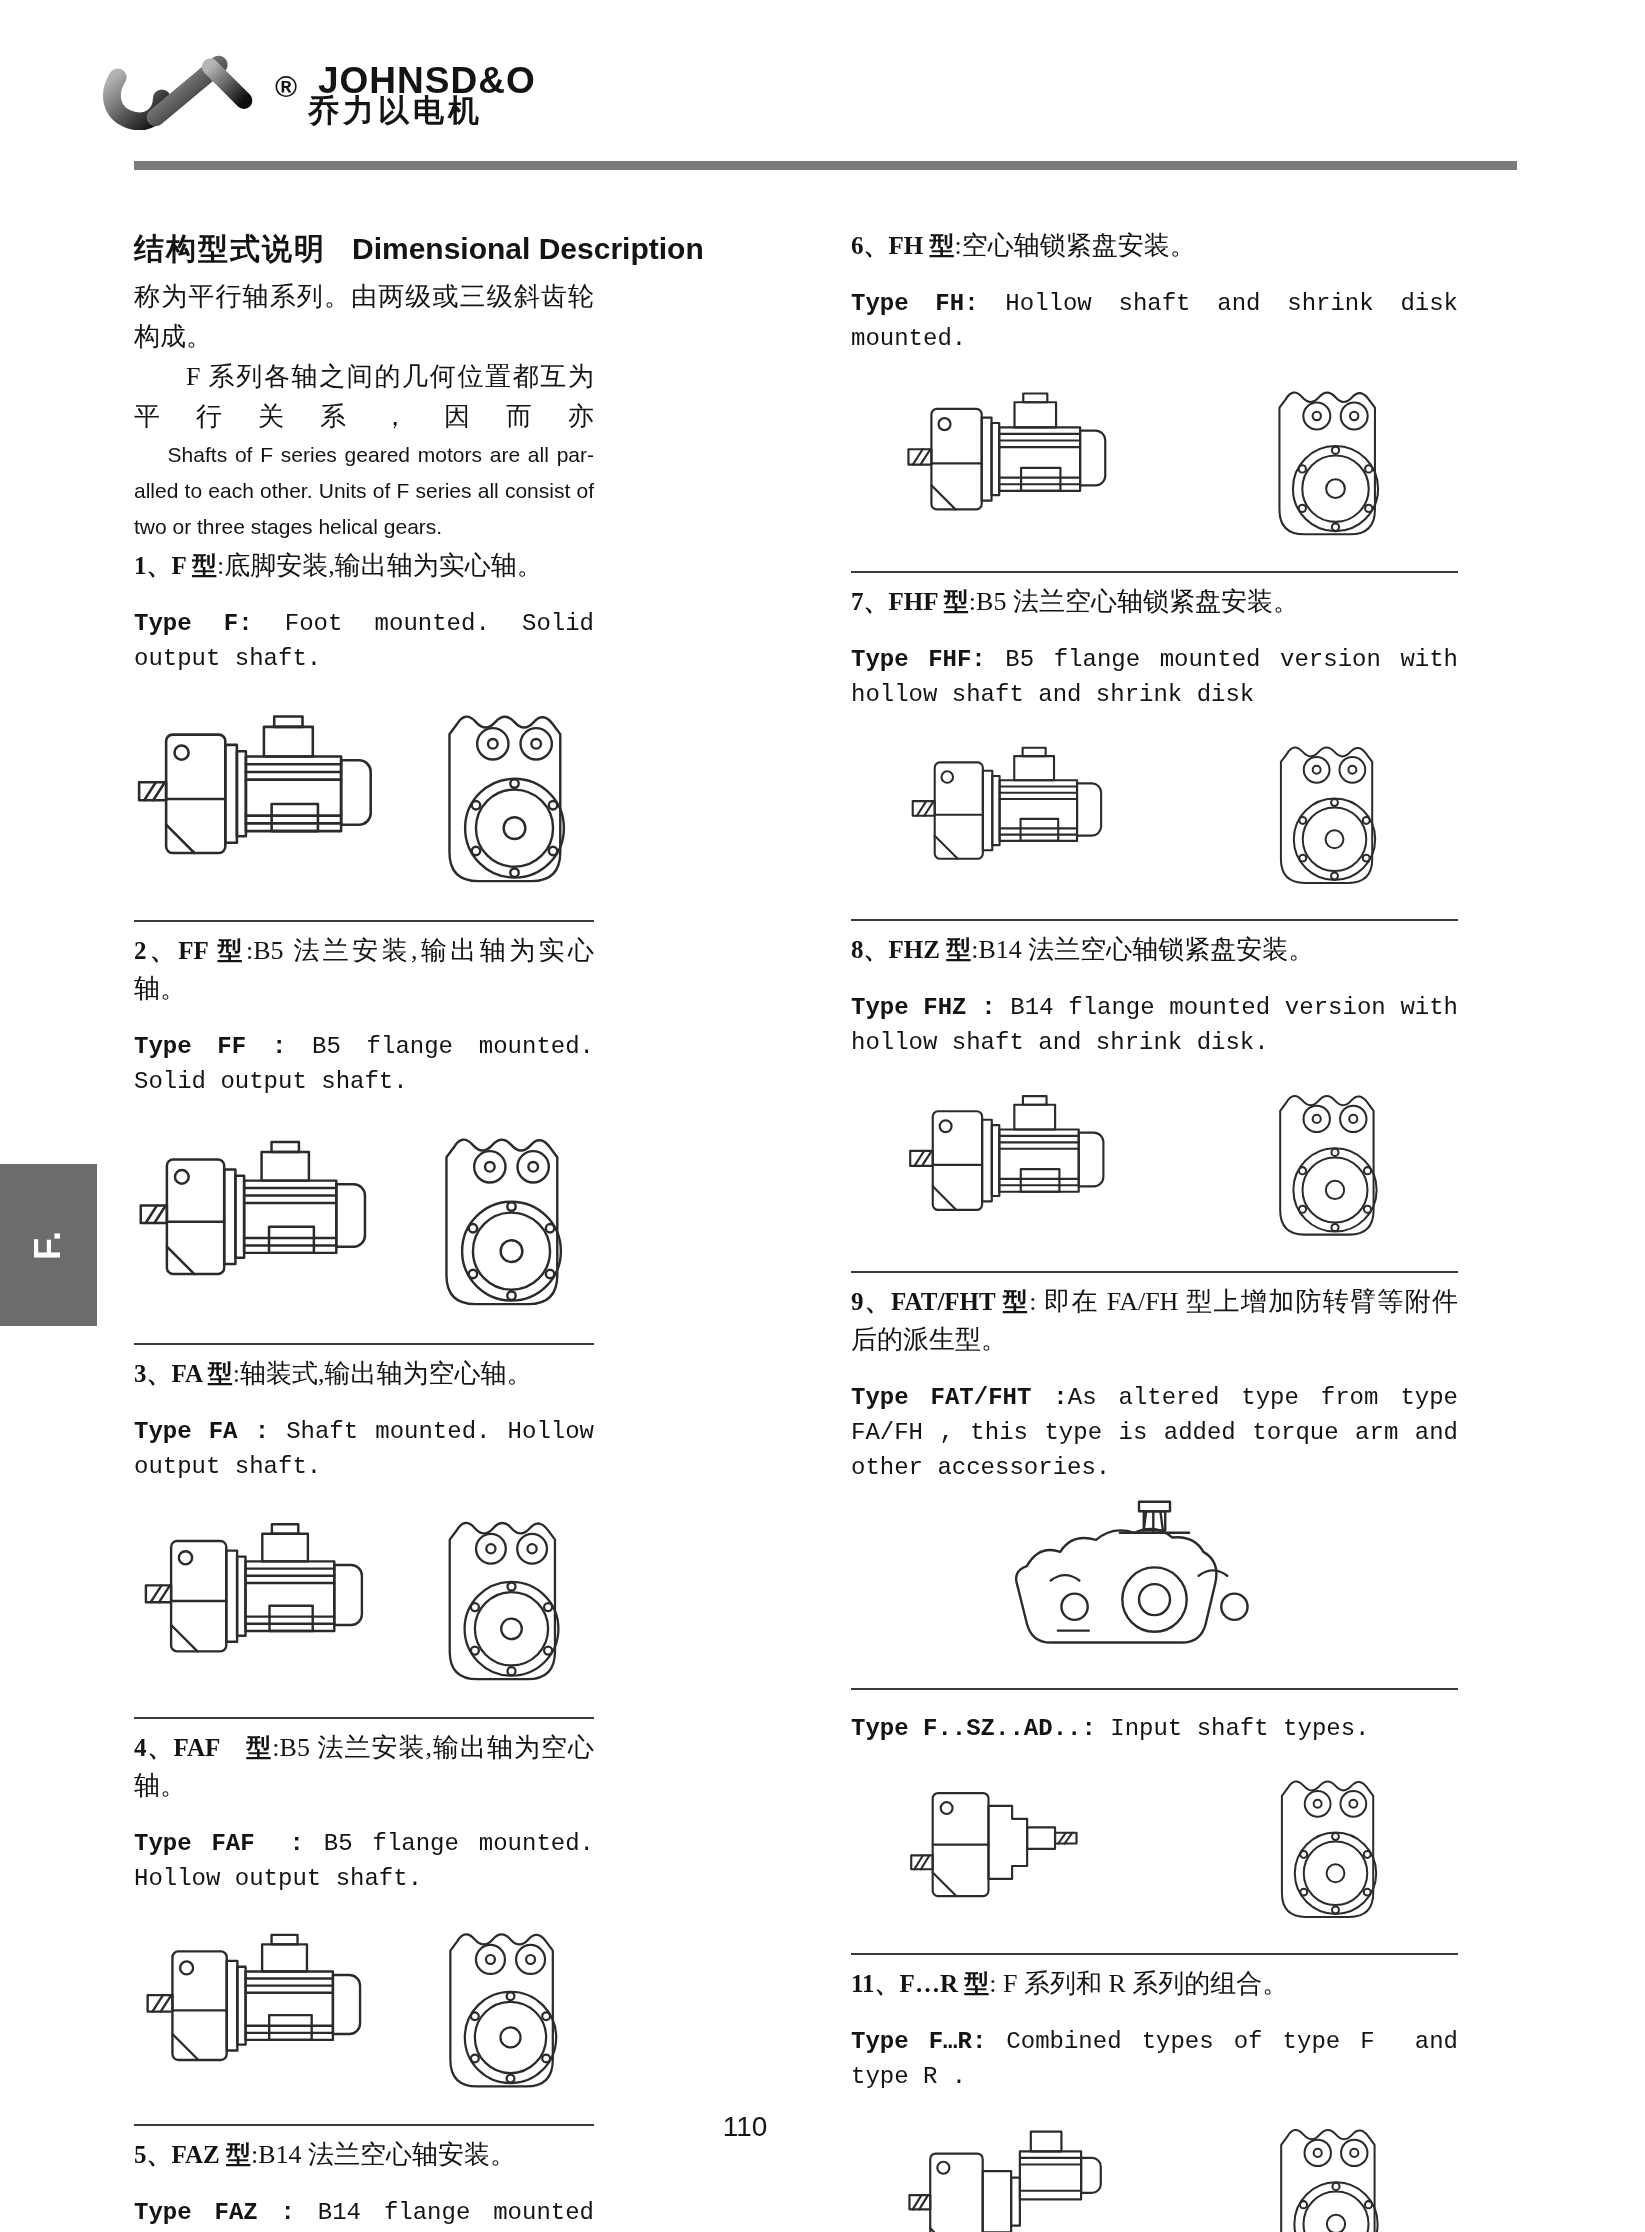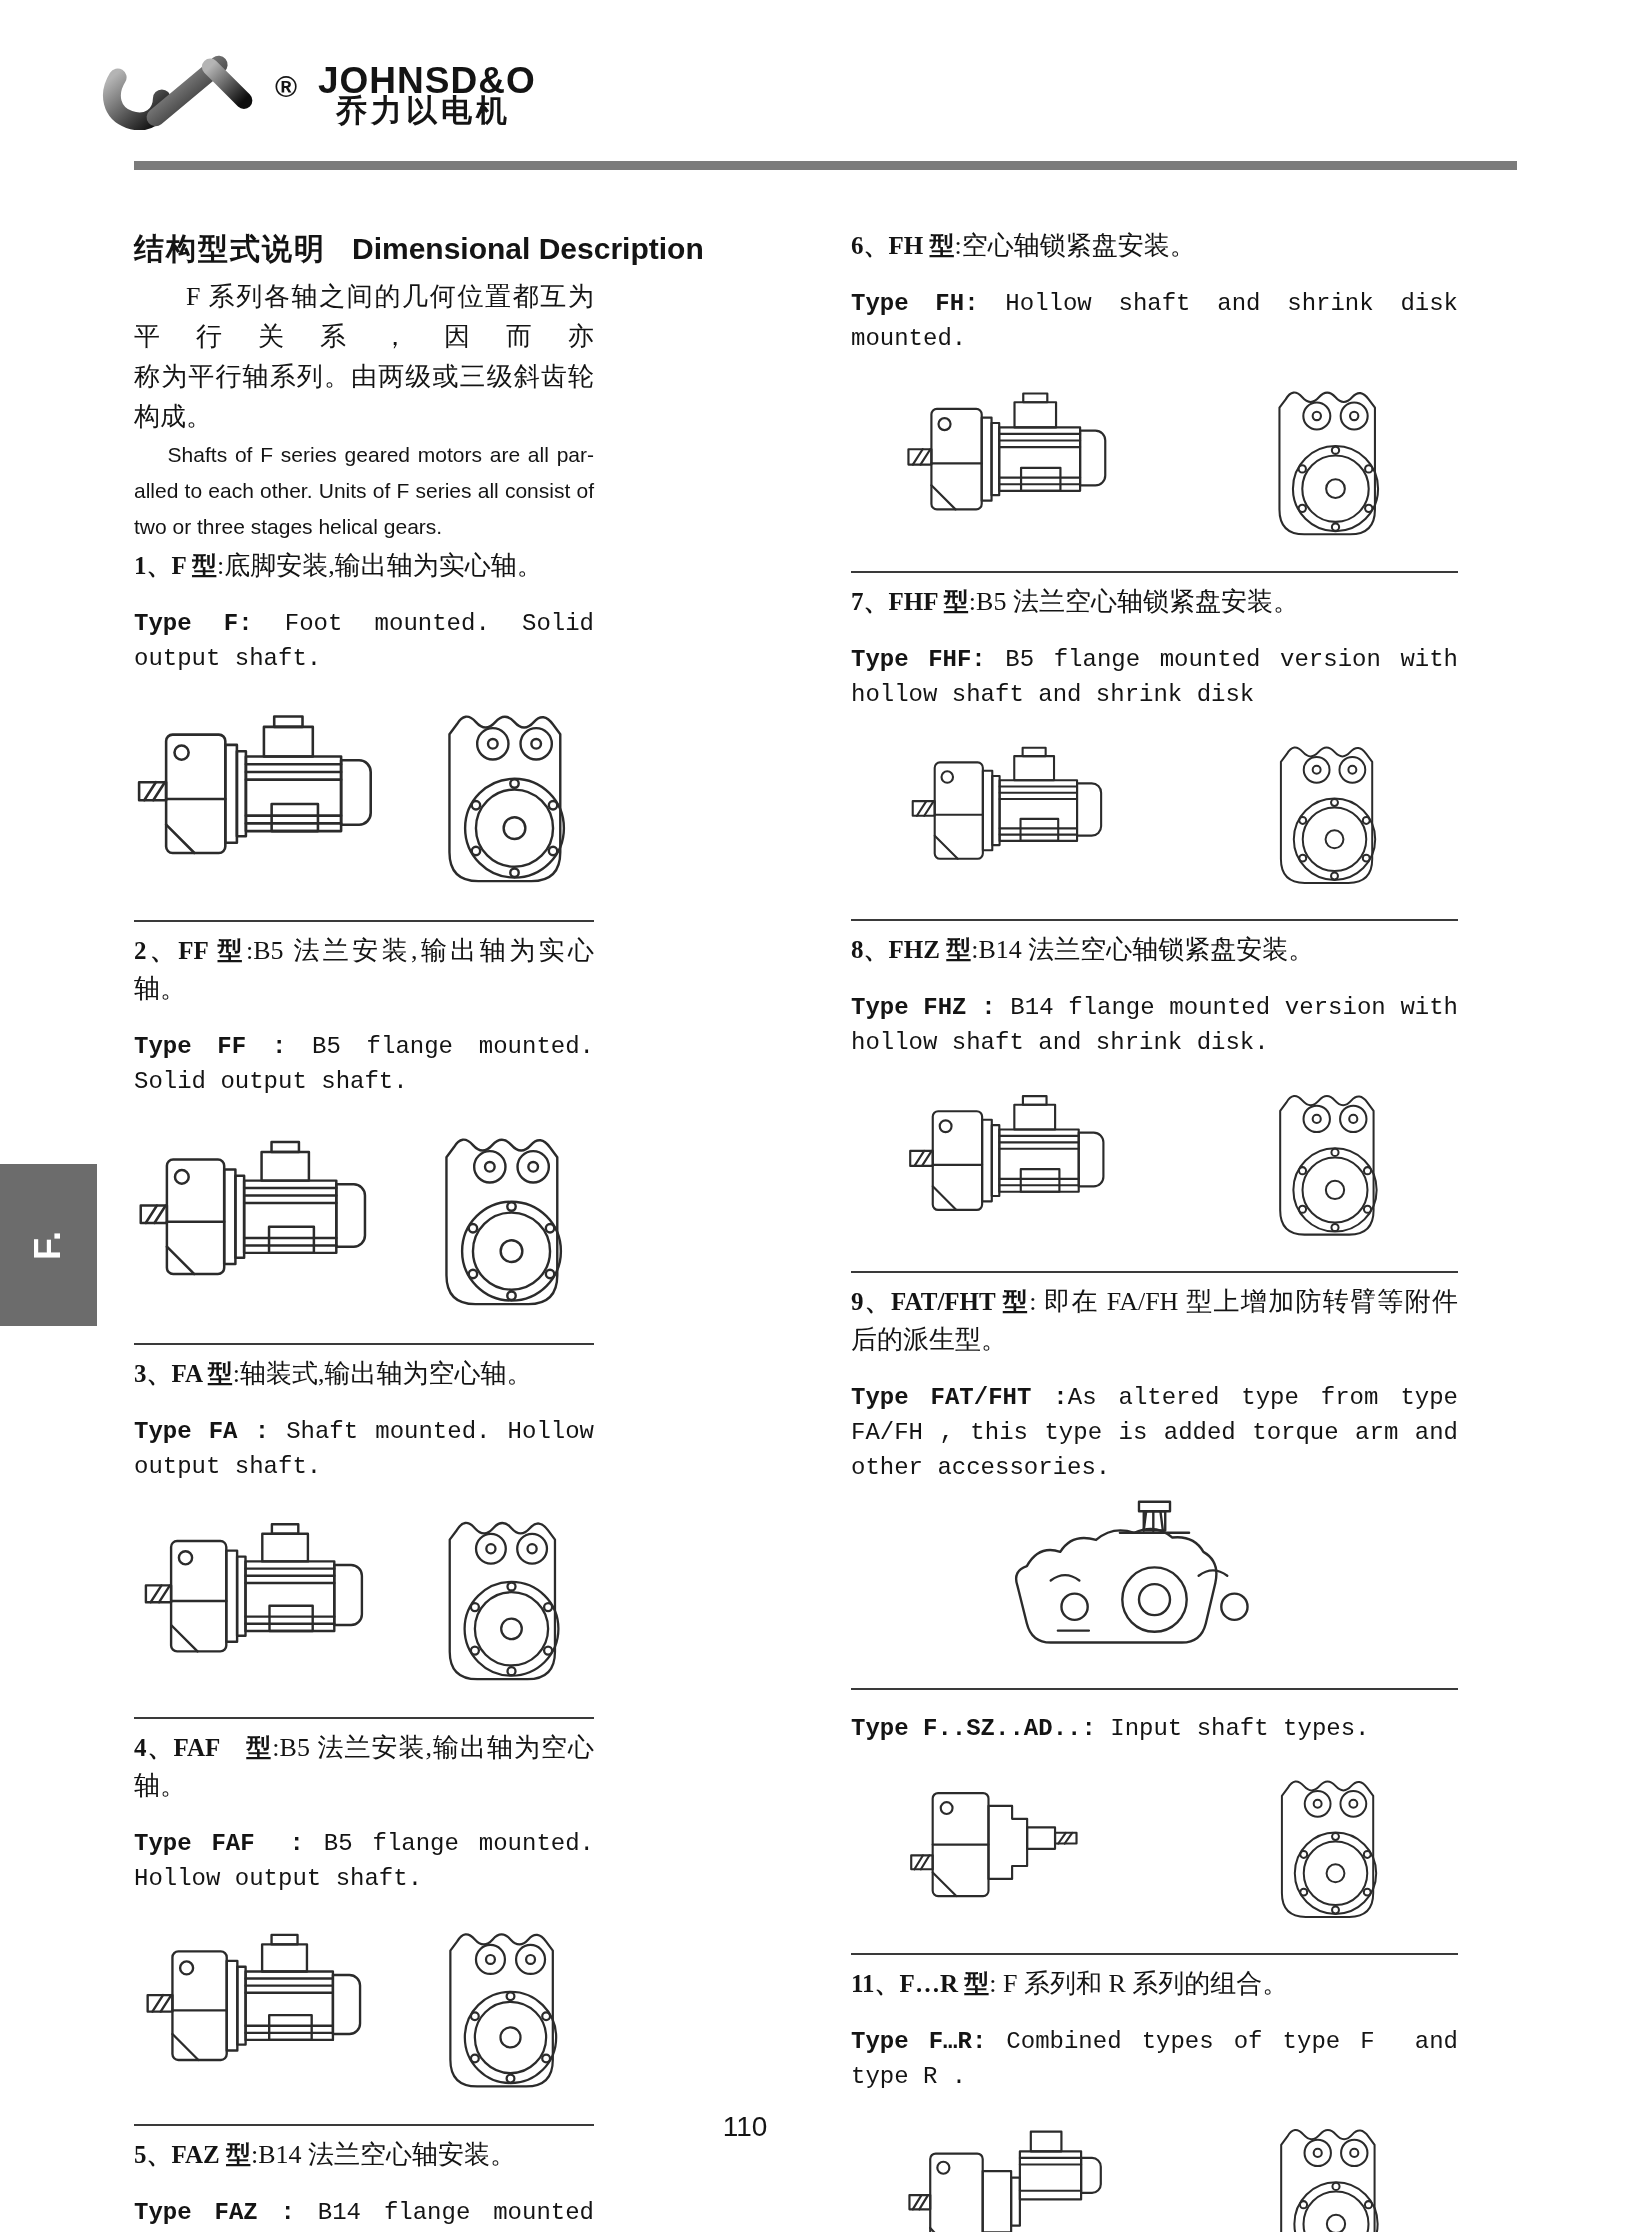--- a/index.html
+++ b/index.html
@@ -3,21 +3,21 @@
 <meta charset="utf-8">
 <style>
   html,body{margin:0;padding:0;background:#fff;}
   .page{position:relative;width:1646px;height:2233px;background:#ffffff;overflow:hidden;
         font-family:"Liberation Sans",sans-serif;color:#141414;}
 
   
   .logo-svg{position:absolute;left:98px;top:50px;}
   .reg-mark{position:absolute;left:275px;top:70px;font-size:30px;font-weight:bold;}
   .brand-en{position:absolute;left:318px;top:60px;font-size:37px;font-weight:bold;letter-spacing:1px;}
-  .brand-cn{position:absolute;left:336px;top:90px;font-size:31px;font-weight:bold;letter-spacing:4px;}
+  .brand-cn{position:absolute;left:308px;top:90px;font-size:31px;font-weight:bold;letter-spacing:4px;}
   .header-rule{position:absolute;left:134px;top:161px;width:1383px;height:9px;background:#7b7b7b;}
 
   
   .side-tab{position:absolute;left:0;top:1164px;width:97px;height:162px;background:#6c6c6c;
             display:flex;align-items:center;justify-content:center;}
   .side-tab span{transform:rotate(-90deg);color:#fff;font-size:36px;font-weight:bold;letter-spacing:1px;}
 
   
   .col{position:absolute;}
   .col-left{left:134px;top:229px;width:460px;}
@@ -139,22 +139,22 @@
   <div class="side-tab">
     <span>F.</span>
   </div>
 
   <div class="col col-left">
 
     <div class="doc-title">
       <span class="cn-t">结构型式说明</span><span>Dimensional Description</span>
     </div>
 
+    <div class="cn-line">称为平行轴系列。由两级或三级斜齿轮构成。</div>
     <div class="cn-line ind">F 系列各轴之间的几何位置都互为平行关系，因而亦</div>
-    <div class="cn-line">称为平行轴系列。由两级或三级斜齿轮构成。</div>
 
     <div class="en-line jst ind">Shafts of F series geared motors are all par-</div>
     <div class="en-line jst">alled to each other. Units of F series all consist of</div>
     <div class="en-line">two or three stages helical gears.</div>
 
     <div class="sec">
       <div class="sec-cn"><b>1、F 型</b><span>:底脚安装,输出轴为实心轴。</span></div>
       <div class="sec-en"><b>Type F:</b><span> Foot mounted. Solid output shaft.</span></div>
       <div class="draw-row">
         <svg width="299" height="193" viewBox="0 0 232 150">

